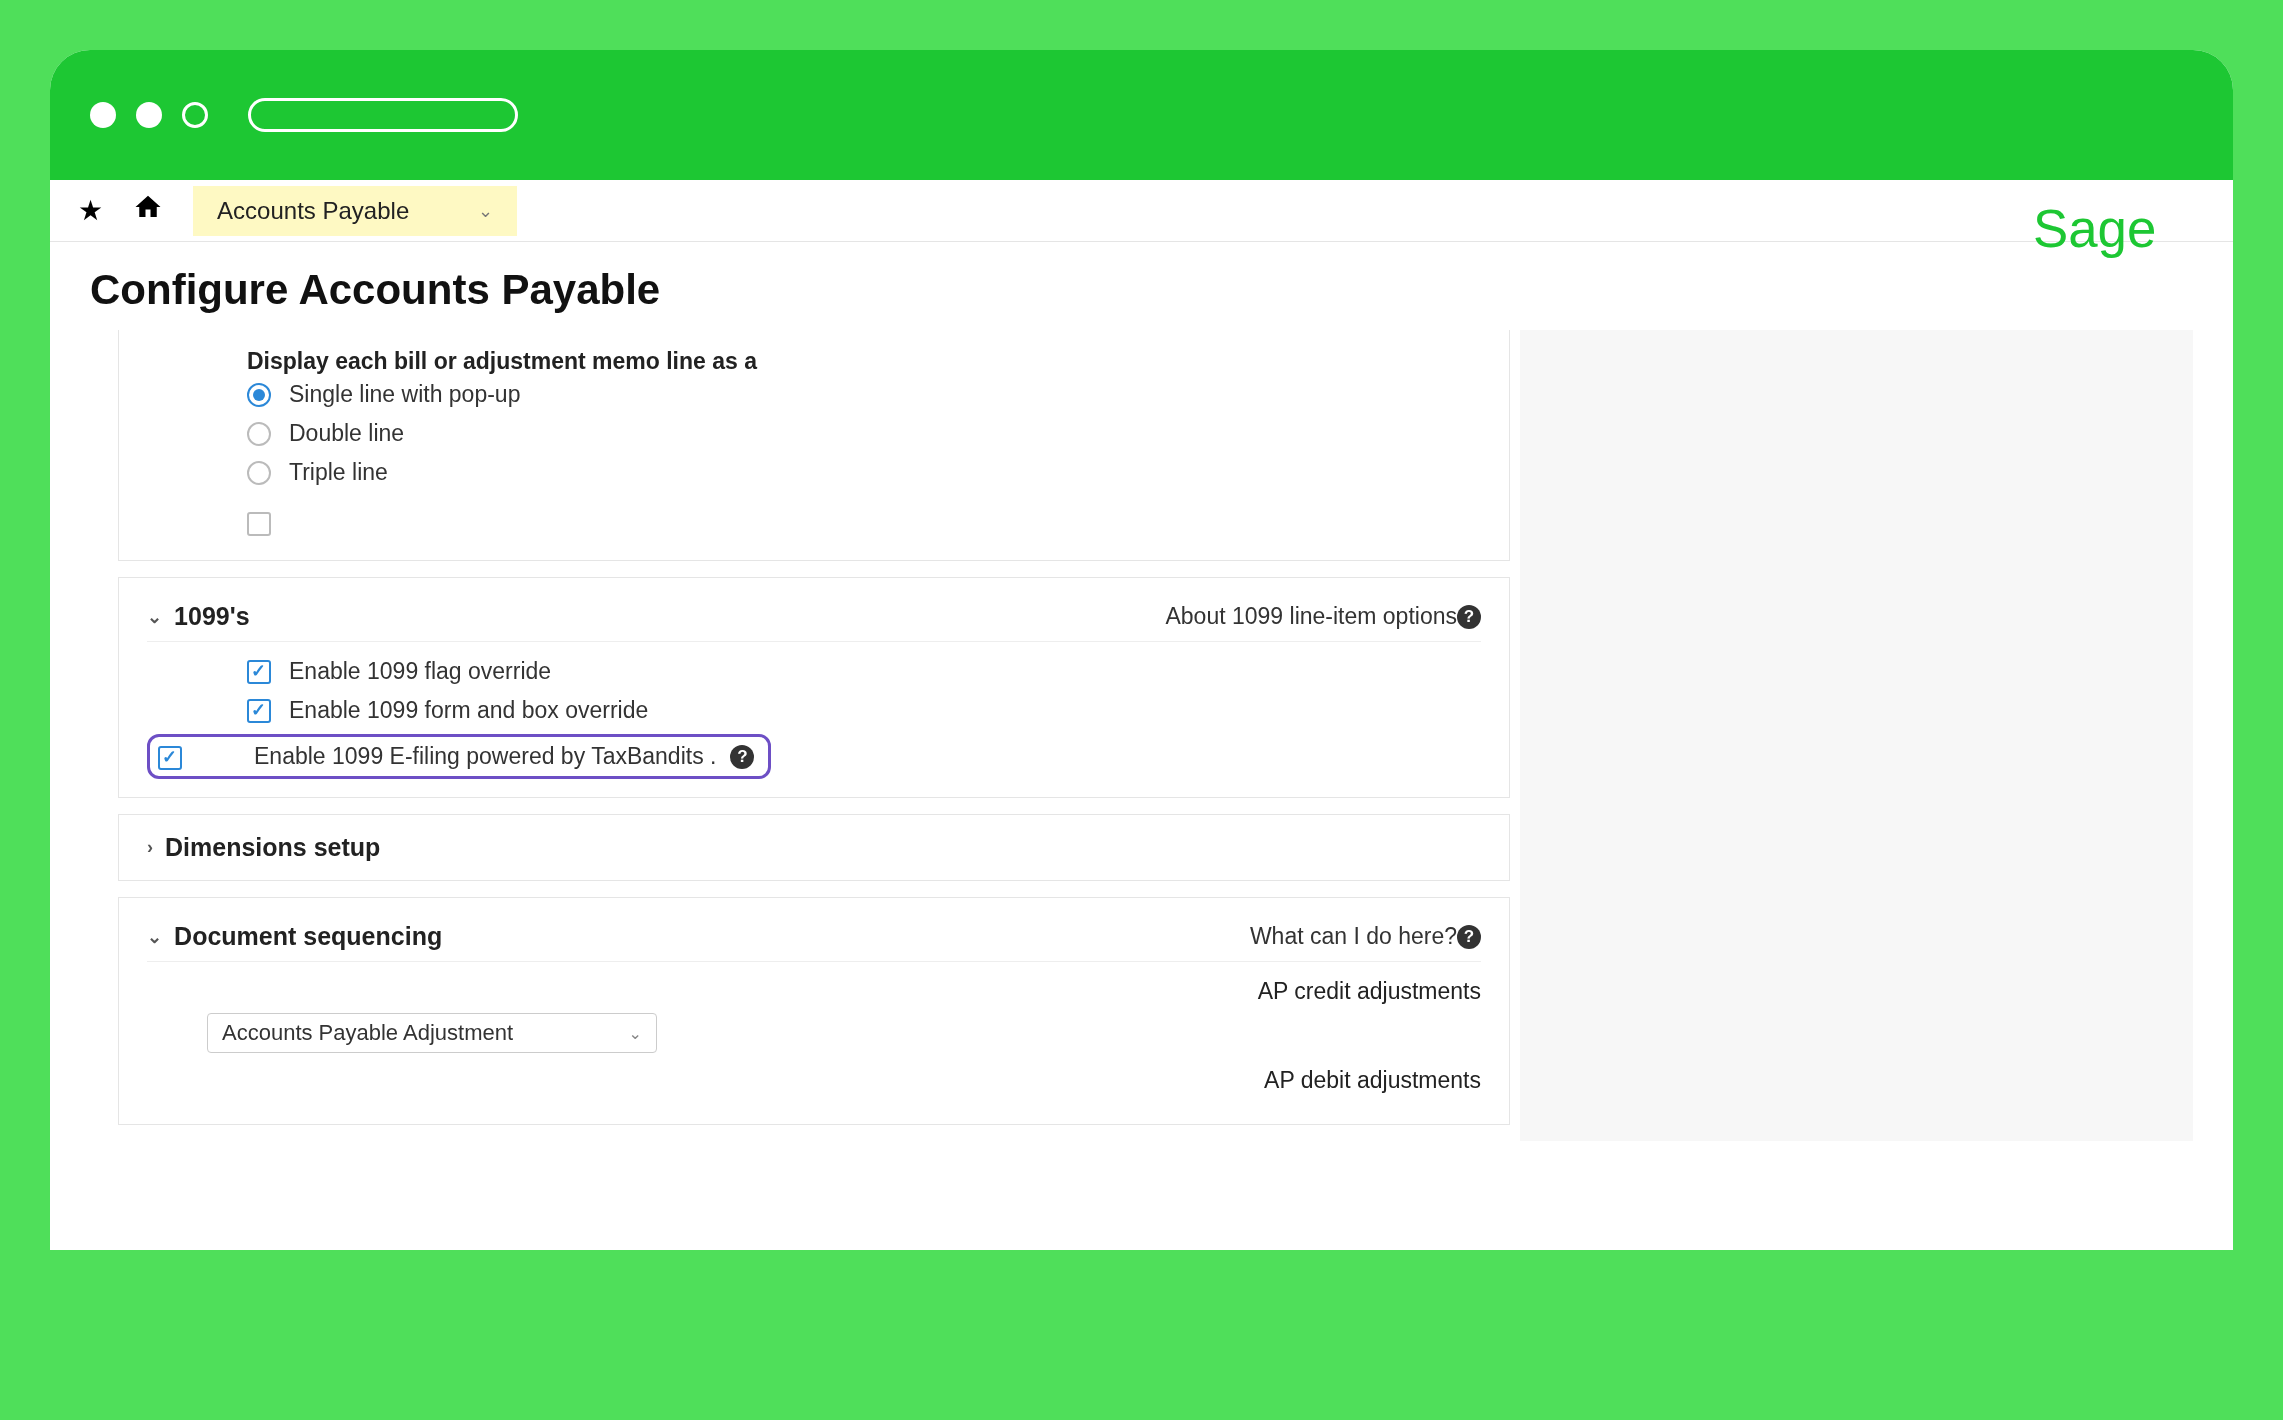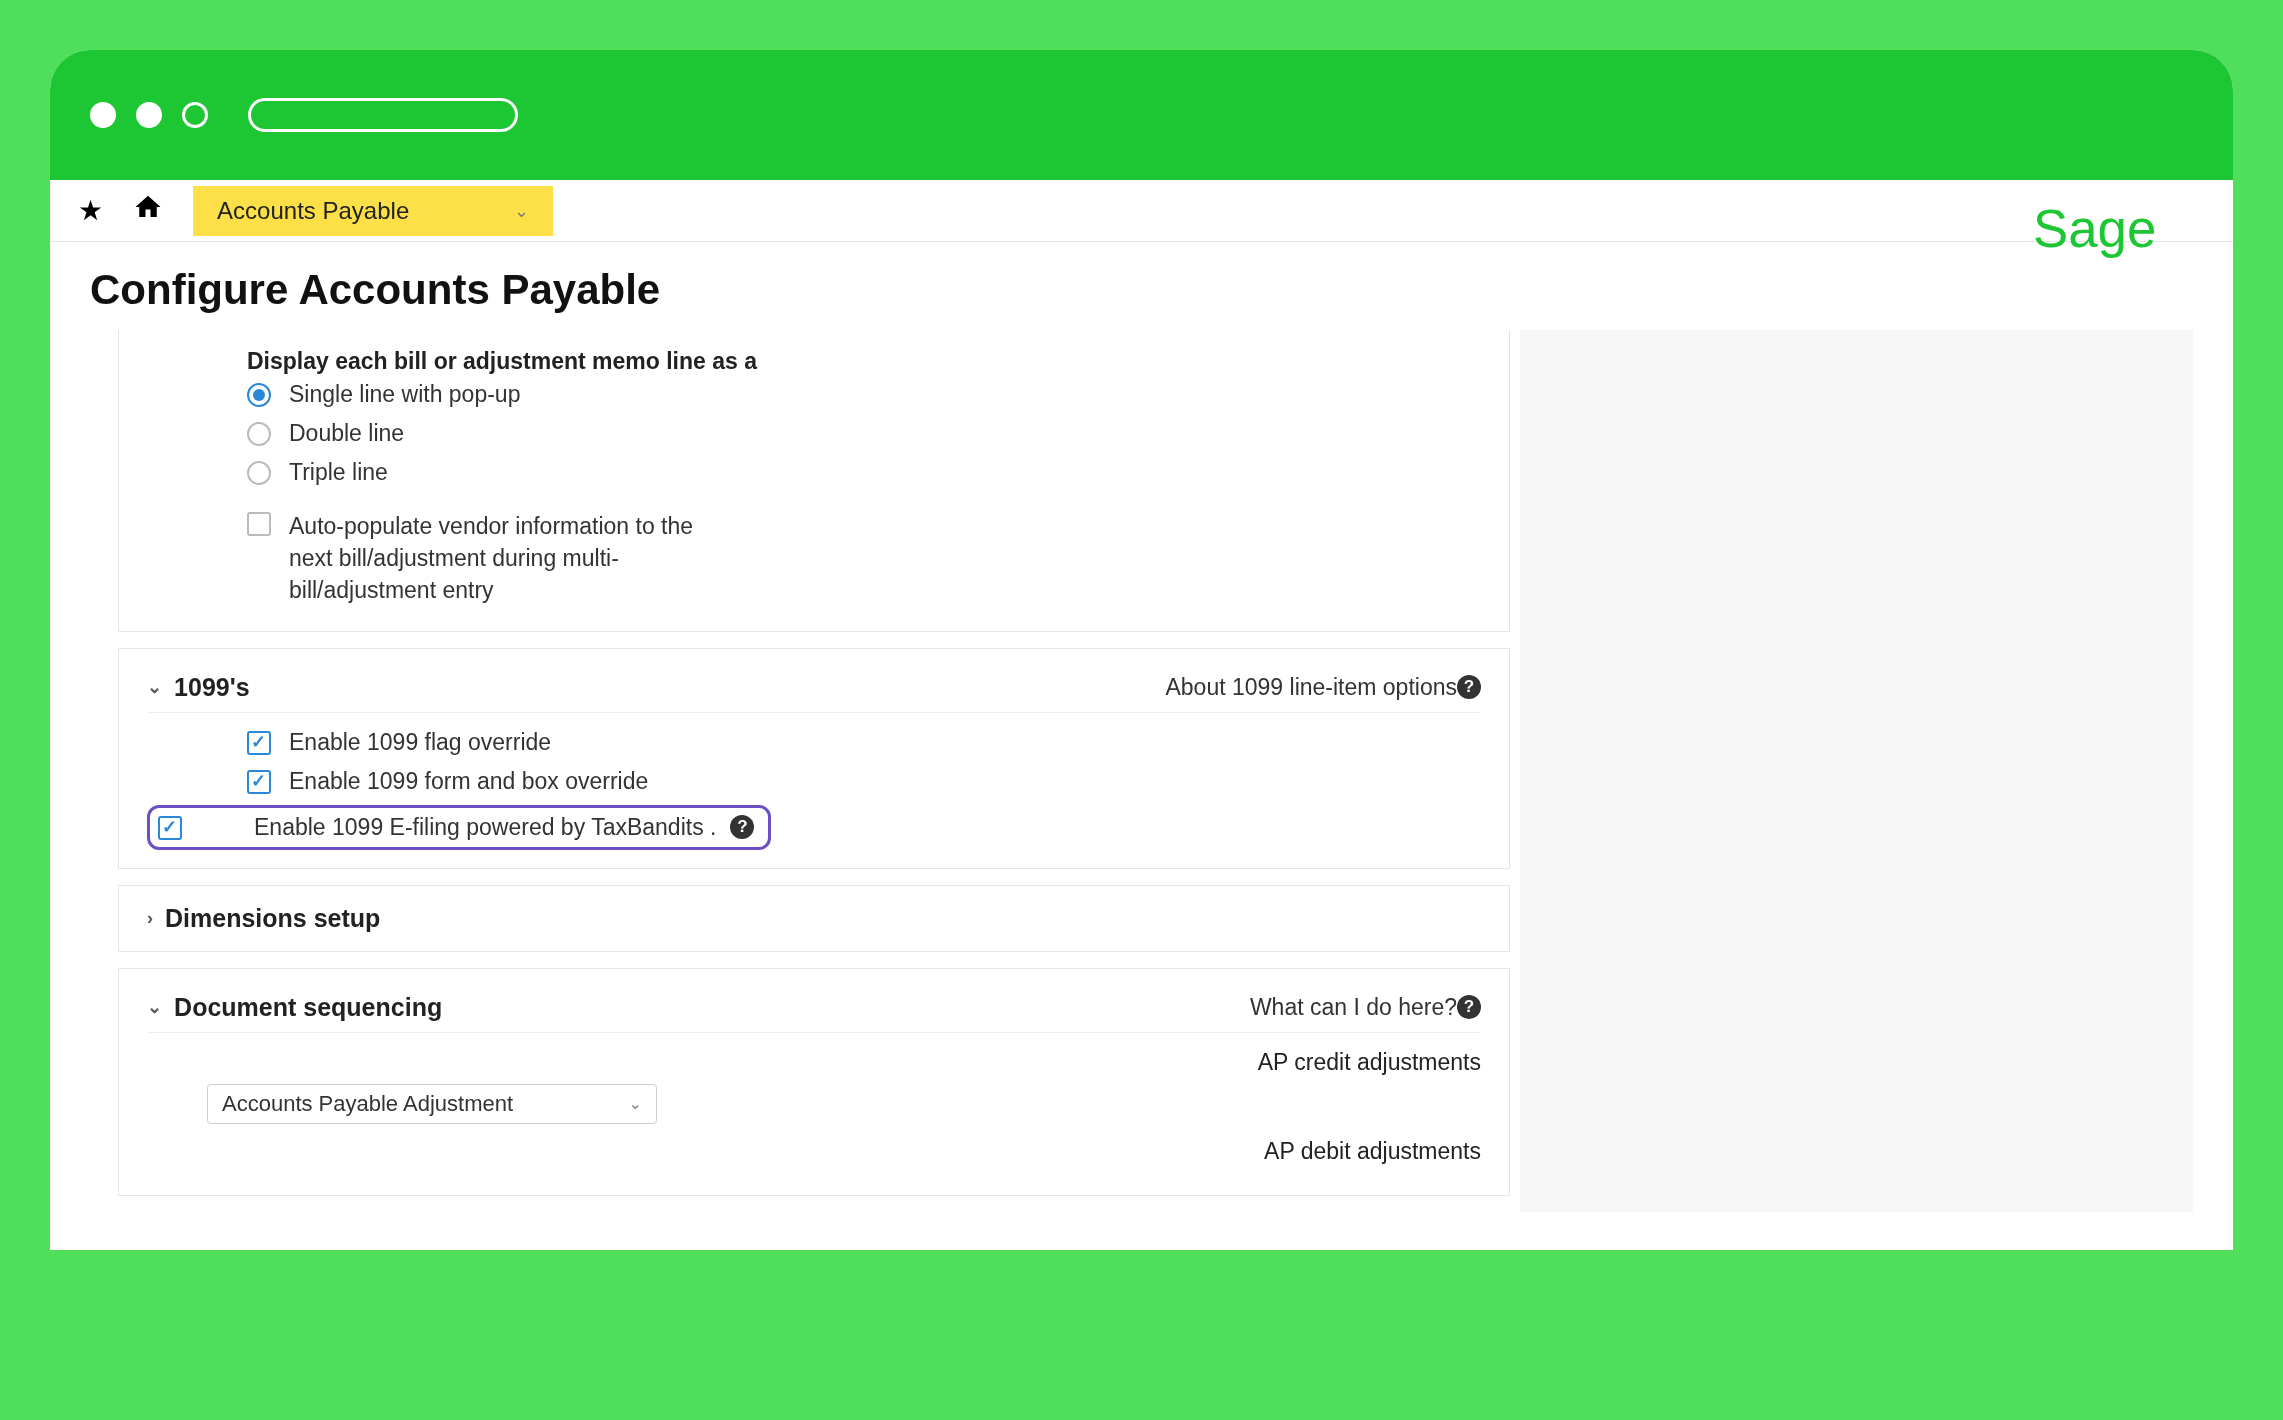--- a/index.html
+++ b/index.html
@@ -43,28 +43,28 @@
   .topbar {
     display: flex;
     align-items: center;
     height: 62px;
     border-bottom: 1px solid #e5e5e5;
     padding: 0 28px;
   }
   .topbar .star-icon { font-size: 28px; margin-right: 30px; color:#000; }
   .topbar .home-icon { font-size: 30px; margin-right: 30px; color:#000; }
   .module-dropdown {
-    background: #fde047;
+    background: #fef9c3;
     height: 50px;
     display: flex;
     align-items: center;
     padding: 0 24px;
     font-size: 24px;
     color: #222;
-    width: 360px;
+    width: 324px;
     justify-content: space-between;
   }
   .module-dropdown .chev { font-size: 18px; color:#777; }
   .sage-logo {
     position: absolute;
     right: 40px;
     top: 140px;
     font-size: 72px;
     font-weight: 500;
     letter-spacing: 0px;
@@ -227,21 +227,20 @@
           <div class="radio-row">
             <span class="radio"></span>
             <span>Double line</span>
           </div>
           <div class="radio-row">
             <span class="radio"></span>
             <span>Triple line</span>
           </div>
           <div class="check-row" style="padding-top:18px;">
             <span class="checkbox"></span>
-            <span class="auto-pop-text">Auto-populate vendor information to the next bill/adjustment during multi-bill/adjustment entry</span>
           </div>
         </div>
 
         <div class="panel">
           <div class="section-header">
             <div class="left">
               <span class="chev">⌄</span>
               <span>1099's</span>
             </div>
             <div class="right">

